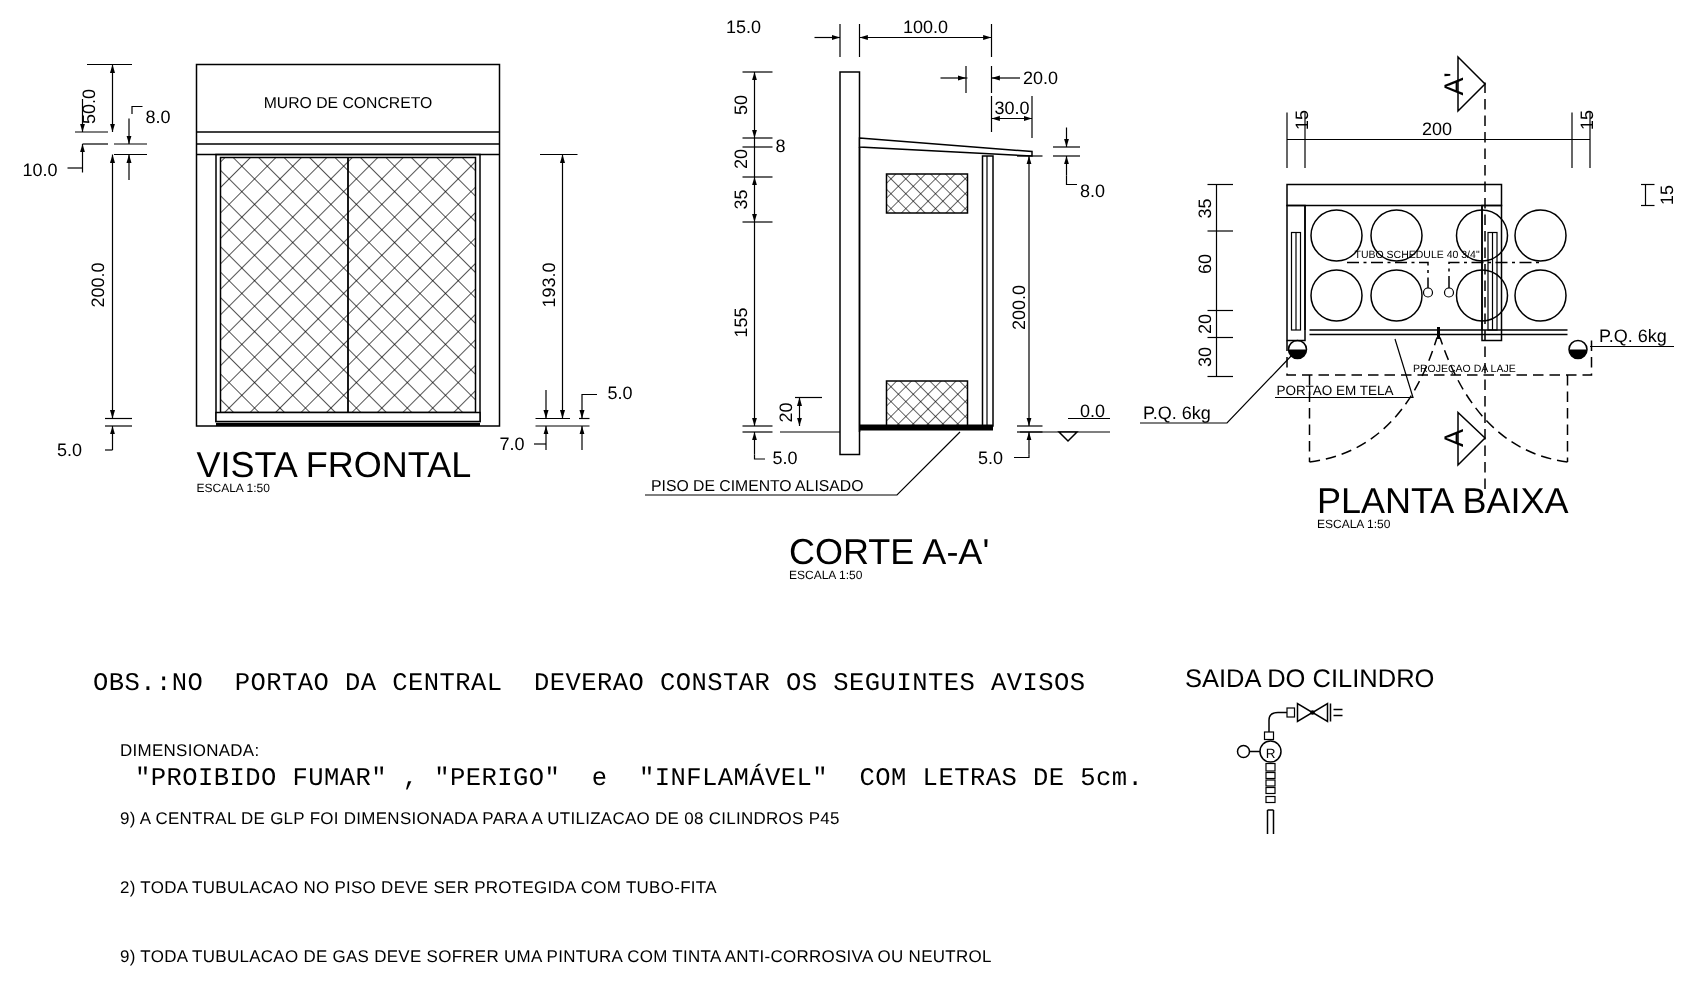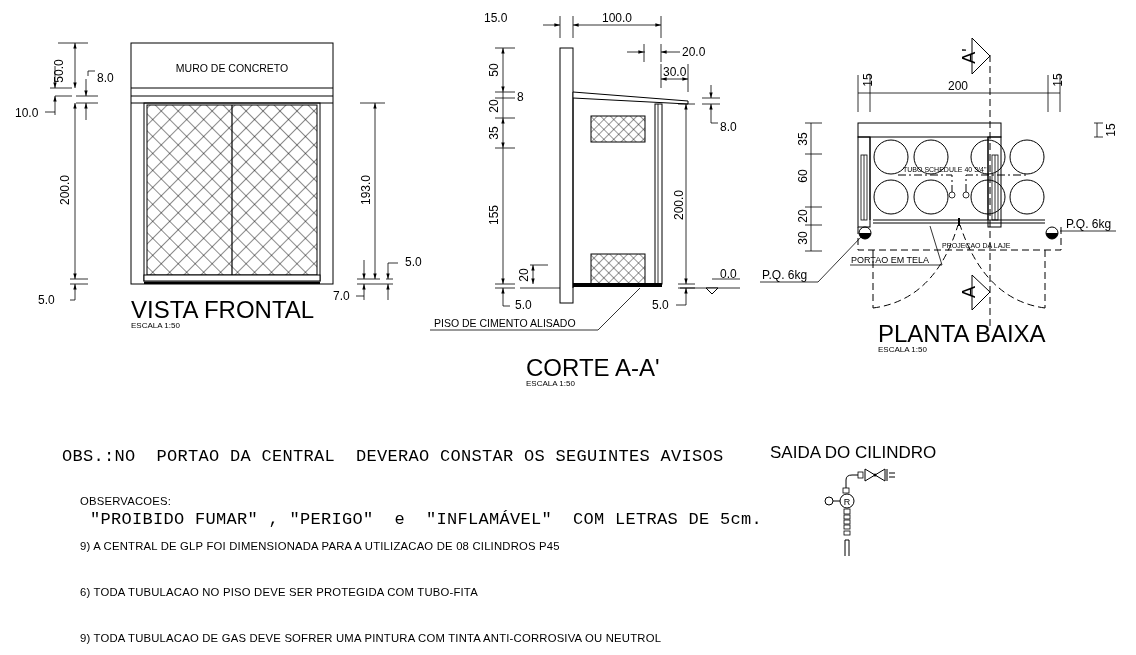--- a/index.html
+++ b/index.html
@@ -10,21 +10,21 @@
   .tiny { font-size: 7px; }
   .title { font-size: 24px; }
   .scale { font-size: 8px; }
   .ln { stroke: #000; stroke-width: 1; fill: none; }
   .thin { stroke: #000; stroke-width: 0.8; fill: none; }
   .dash { stroke: #000; stroke-width: 1; fill: none; stroke-dasharray: 7 4; }
   .dashdot { stroke: #000; stroke-width: 1; fill: none; stroke-dasharray: 8 3 2 3; }
   .obs-block { position: absolute; left: 62px; top: 404px; font-size: 17px; line-height: 21px; letter-spacing: 0.3px; white-space: pre; font-family: Liberation Mono, monospace; }
   .obs-line2 { padding-left: 28px; }
   .notes { position: absolute; left: 80px; top: 463px; font-size: 11.3px; line-height: 15.3px; white-space: pre; letter-spacing: 0.2px; }
-  .saida-title { position: absolute; left: 770px; top: 443px; font-size: 17px; }
+  .saida-title { position: absolute; left: 790px; top: 443px; font-size: 17px; }
 </style>
 </head>
 <body>
 
 <svg width="1136" height="655" viewBox="0 0 1136 655">
   <defs>
     <pattern id="mesh" width="12" height="12" patternUnits="userSpaceOnUse" patternTransform="rotate(45)">
       <line x1="0" y1="0" x2="0" y2="12" stroke="#000" stroke-width="0.9"></line>
       <line x1="0" y1="0" x2="12" y2="0" stroke="#000" stroke-width="0.9"></line>
     </pattern>
@@ -285,23 +285,23 @@
     <line x1="845" y1="540" x2="849" y2="540" class="ln"></line>
   </g>
 </svg>
 
 <div class="obs-block">
   <div>OBS.:NO  PORTAO DA CENTRAL  DEVERAO CONSTAR OS SEGUINTES AVISOS</div>
   <div class="obs-line2">"PROIBIDO FUMAR" , "PERIGO"  e  "INFLAMÁVEL"  COM LETRAS DE 5cm.</div>
 </div>
 
 <div class="notes">
-  <div>OBSERVACOES:</div>
+  <div>DIMENSIONADA:</div>
   <div>9) A CENTRAL DE GLP FOI DIMENSIONADA PARA A UTILIZACAO DE 08 CILINDROS P45</div>
-  <div>6) TODA TUBULACAO NO PISO DEVE SER PROTEGIDA COM TUBO-FITA</div>
+  <div>2) TODA TUBULACAO NO PISO DEVE SER PROTEGIDA COM TUBO-FITA</div>
   <div>9) TODA TUBULACAO DE GAS DEVE SOFRER UMA PINTURA COM TINTA ANTI-CORROSIVA OU NEUTROL</div>
   
   
   
   
   
 </div>
 
 <div class="saida-title">SAIDA DO CILINDRO</div>
 

